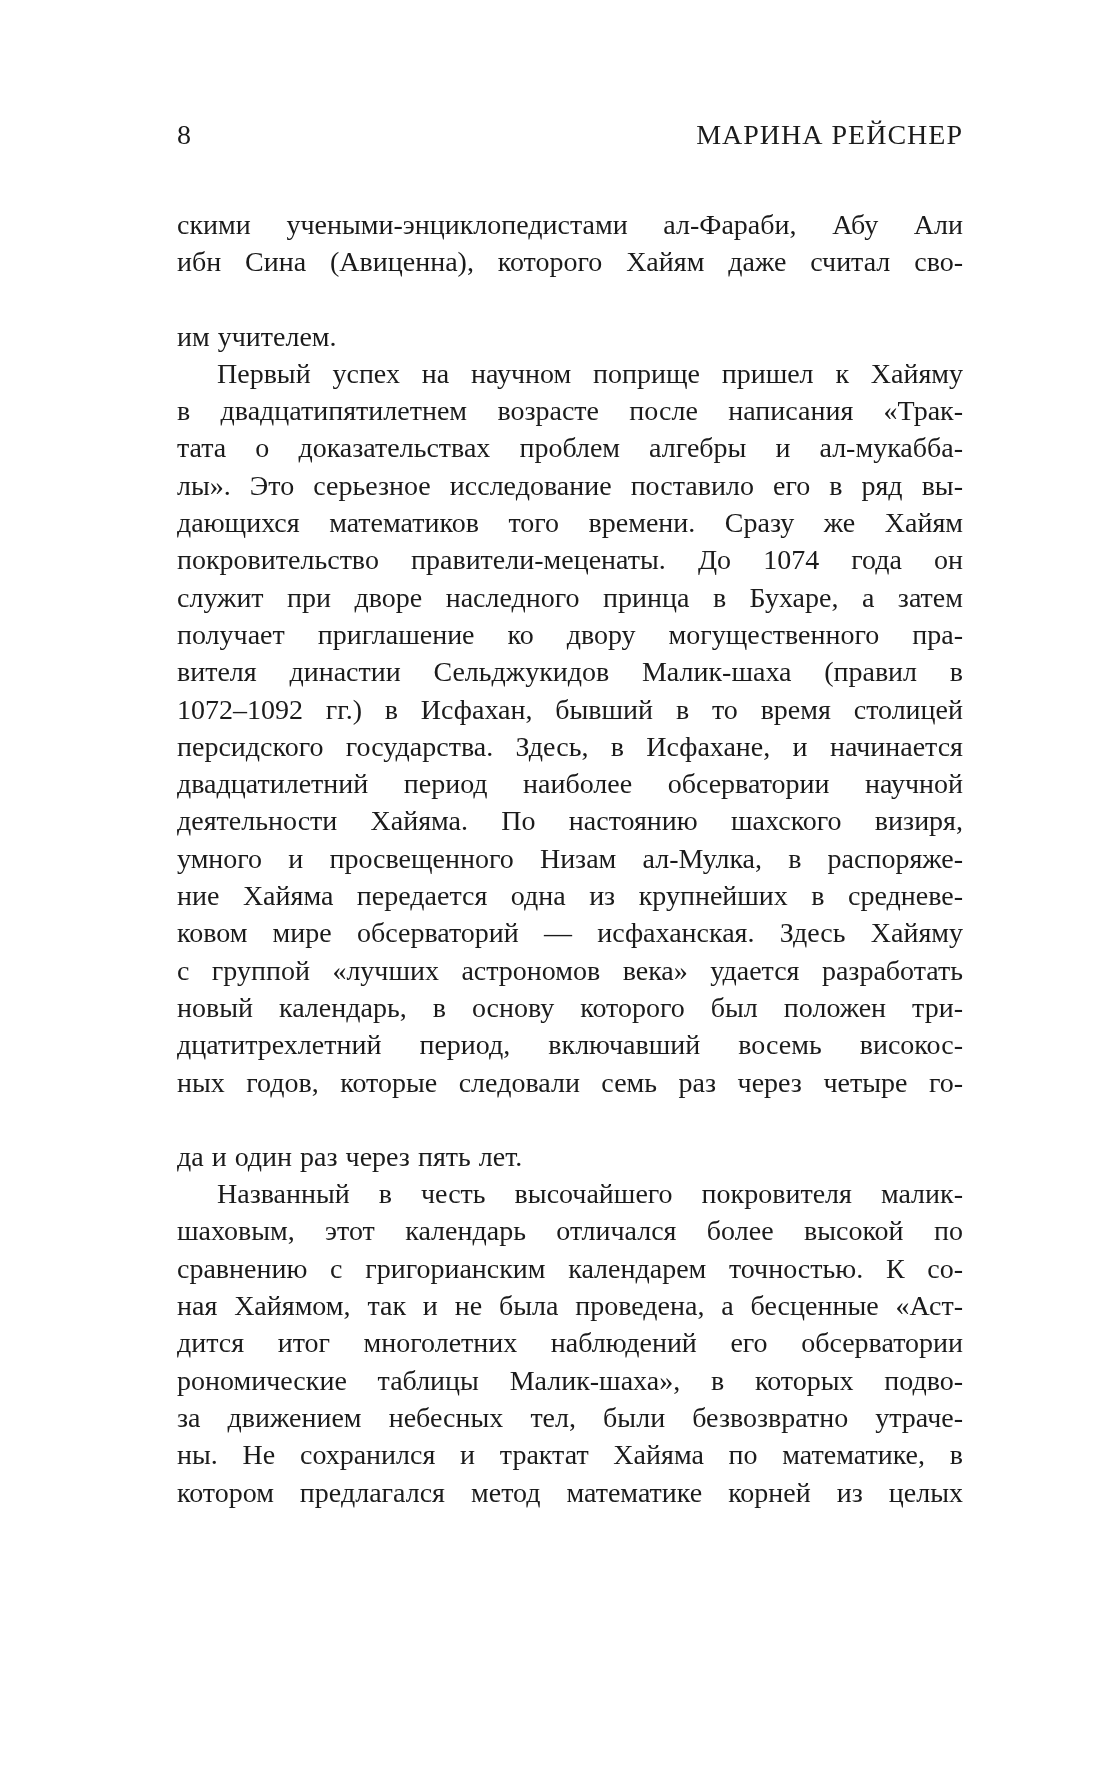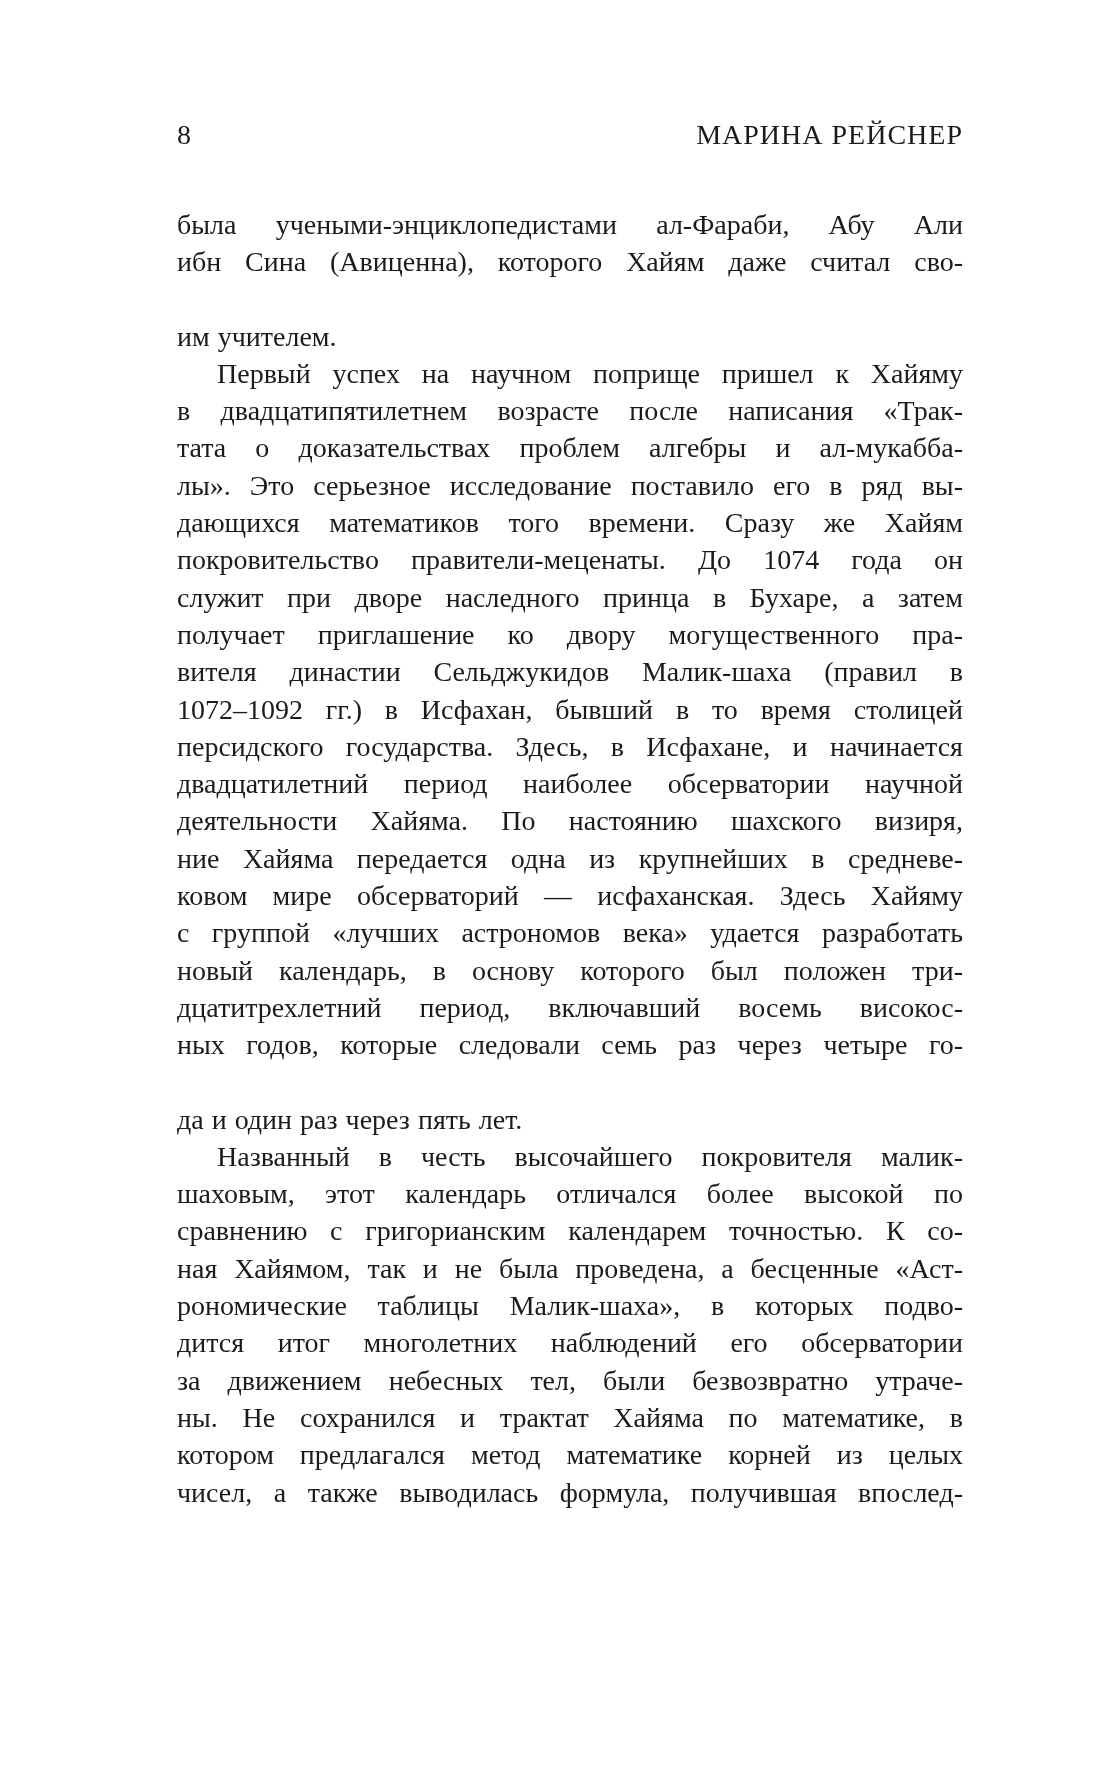--- a/index.html
+++ b/index.html
@@ -47,52 +47,52 @@
 <body>
 
 <div class="page">
   <div class="header-row">
     <span class="page-number">8</span>
     <span class="running-head">МАРИНА РЕЙСНЕР</span>
   </div>
 
   <div class="text-block">
       <div class="paragraph">
-        <div class="line">была учеными-энциклопедистами ал-Фараби, Абу Али</div>
+        <div class="line">скими учеными-энциклопедистами ал-Фараби, Абу Али</div>
         <div class="line">ибн Сина (Авиценна), которого Хайям даже считал сво-</div>
         <div class="line flush">им учителем.</div>
       </div>
       <div class="paragraph">
         <div class="line indent">Первый успех на научном поприще пришел к Хайяму</div>
         <div class="line">в двадцатипятилетнем возрасте после написания «Трак-</div>
         <div class="line">тата о доказательствах проблем алгебры и ал-мукабба-</div>
         <div class="line">лы». Это серьезное исследование поставило его в ряд вы-</div>
         <div class="line">дающихся математиков того времени. Сразу же Хайям</div>
         <div class="line">покровительство правители-меценаты. До 1074 года он</div>
         <div class="line">служит при дворе наследного принца в Бухаре, а затем</div>
         <div class="line">получает приглашение ко двору могущественного пра-</div>
         <div class="line">вителя династии Сельджукидов Малик-шаха (правил в</div>
         <div class="line">1072–1092 гг.) в Исфахан, бывший в то время столицей</div>
         <div class="line">персидского государства. Здесь, в Исфахане, и начинается</div>
         <div class="line">двадцатилетний период наиболее обсерватории научной</div>
         <div class="line">деятельности Хайяма. По настоянию шахского визиря,</div>
+        <div class="line">умного и просвещенного Низам ал-Мулка, в распоряже-</div>
         <div class="line">ние Хайяма передается одна из крупнейших в средневе-</div>
         <div class="line">ковом мире обсерваторий — исфаханская. Здесь Хайяму</div>
         <div class="line">с группой «лучших астрономов века» удается разработать</div>
         <div class="line">новый календарь, в основу которого был положен три-</div>
         <div class="line">дцатитрехлетний период, включавший восемь високос-</div>
         <div class="line">ных годов, которые следовали семь раз через четыре го-</div>
         <div class="line flush">да и один раз через пять лет.</div>
       </div>
       <div class="paragraph">
         <div class="line indent">Названный в честь высочайшего покровителя малик-</div>
         <div class="line">шаховым, этот календарь отличался более высокой по</div>
         <div class="line">сравнению с григорианским календарем точностью. К со-</div>
         <div class="line">ная Хайямом, так и не была проведена, а бесценные «Аст-</div>
+        <div class="line">дится итог многолетних наблюдений его обсерватории</div>
         <div class="line">рономические таблицы Малик-шаха», в которых подво-</div>
-        <div class="line">дится итог многолетних наблюдений его обсерватории</div>
         <div class="line">за движением небесных тел, были безвозвратно утраче-</div>
         <div class="line">ны. Не сохранился и трактат Хайяма по математике, в</div>
         <div class="line">котором предлагался метод математике корней из целых</div>
-        <div class="line">чисел, а также выводилась формула, получившая впослед-</div>
       </div>
     </div>
 </div>
 
 </body></html>

